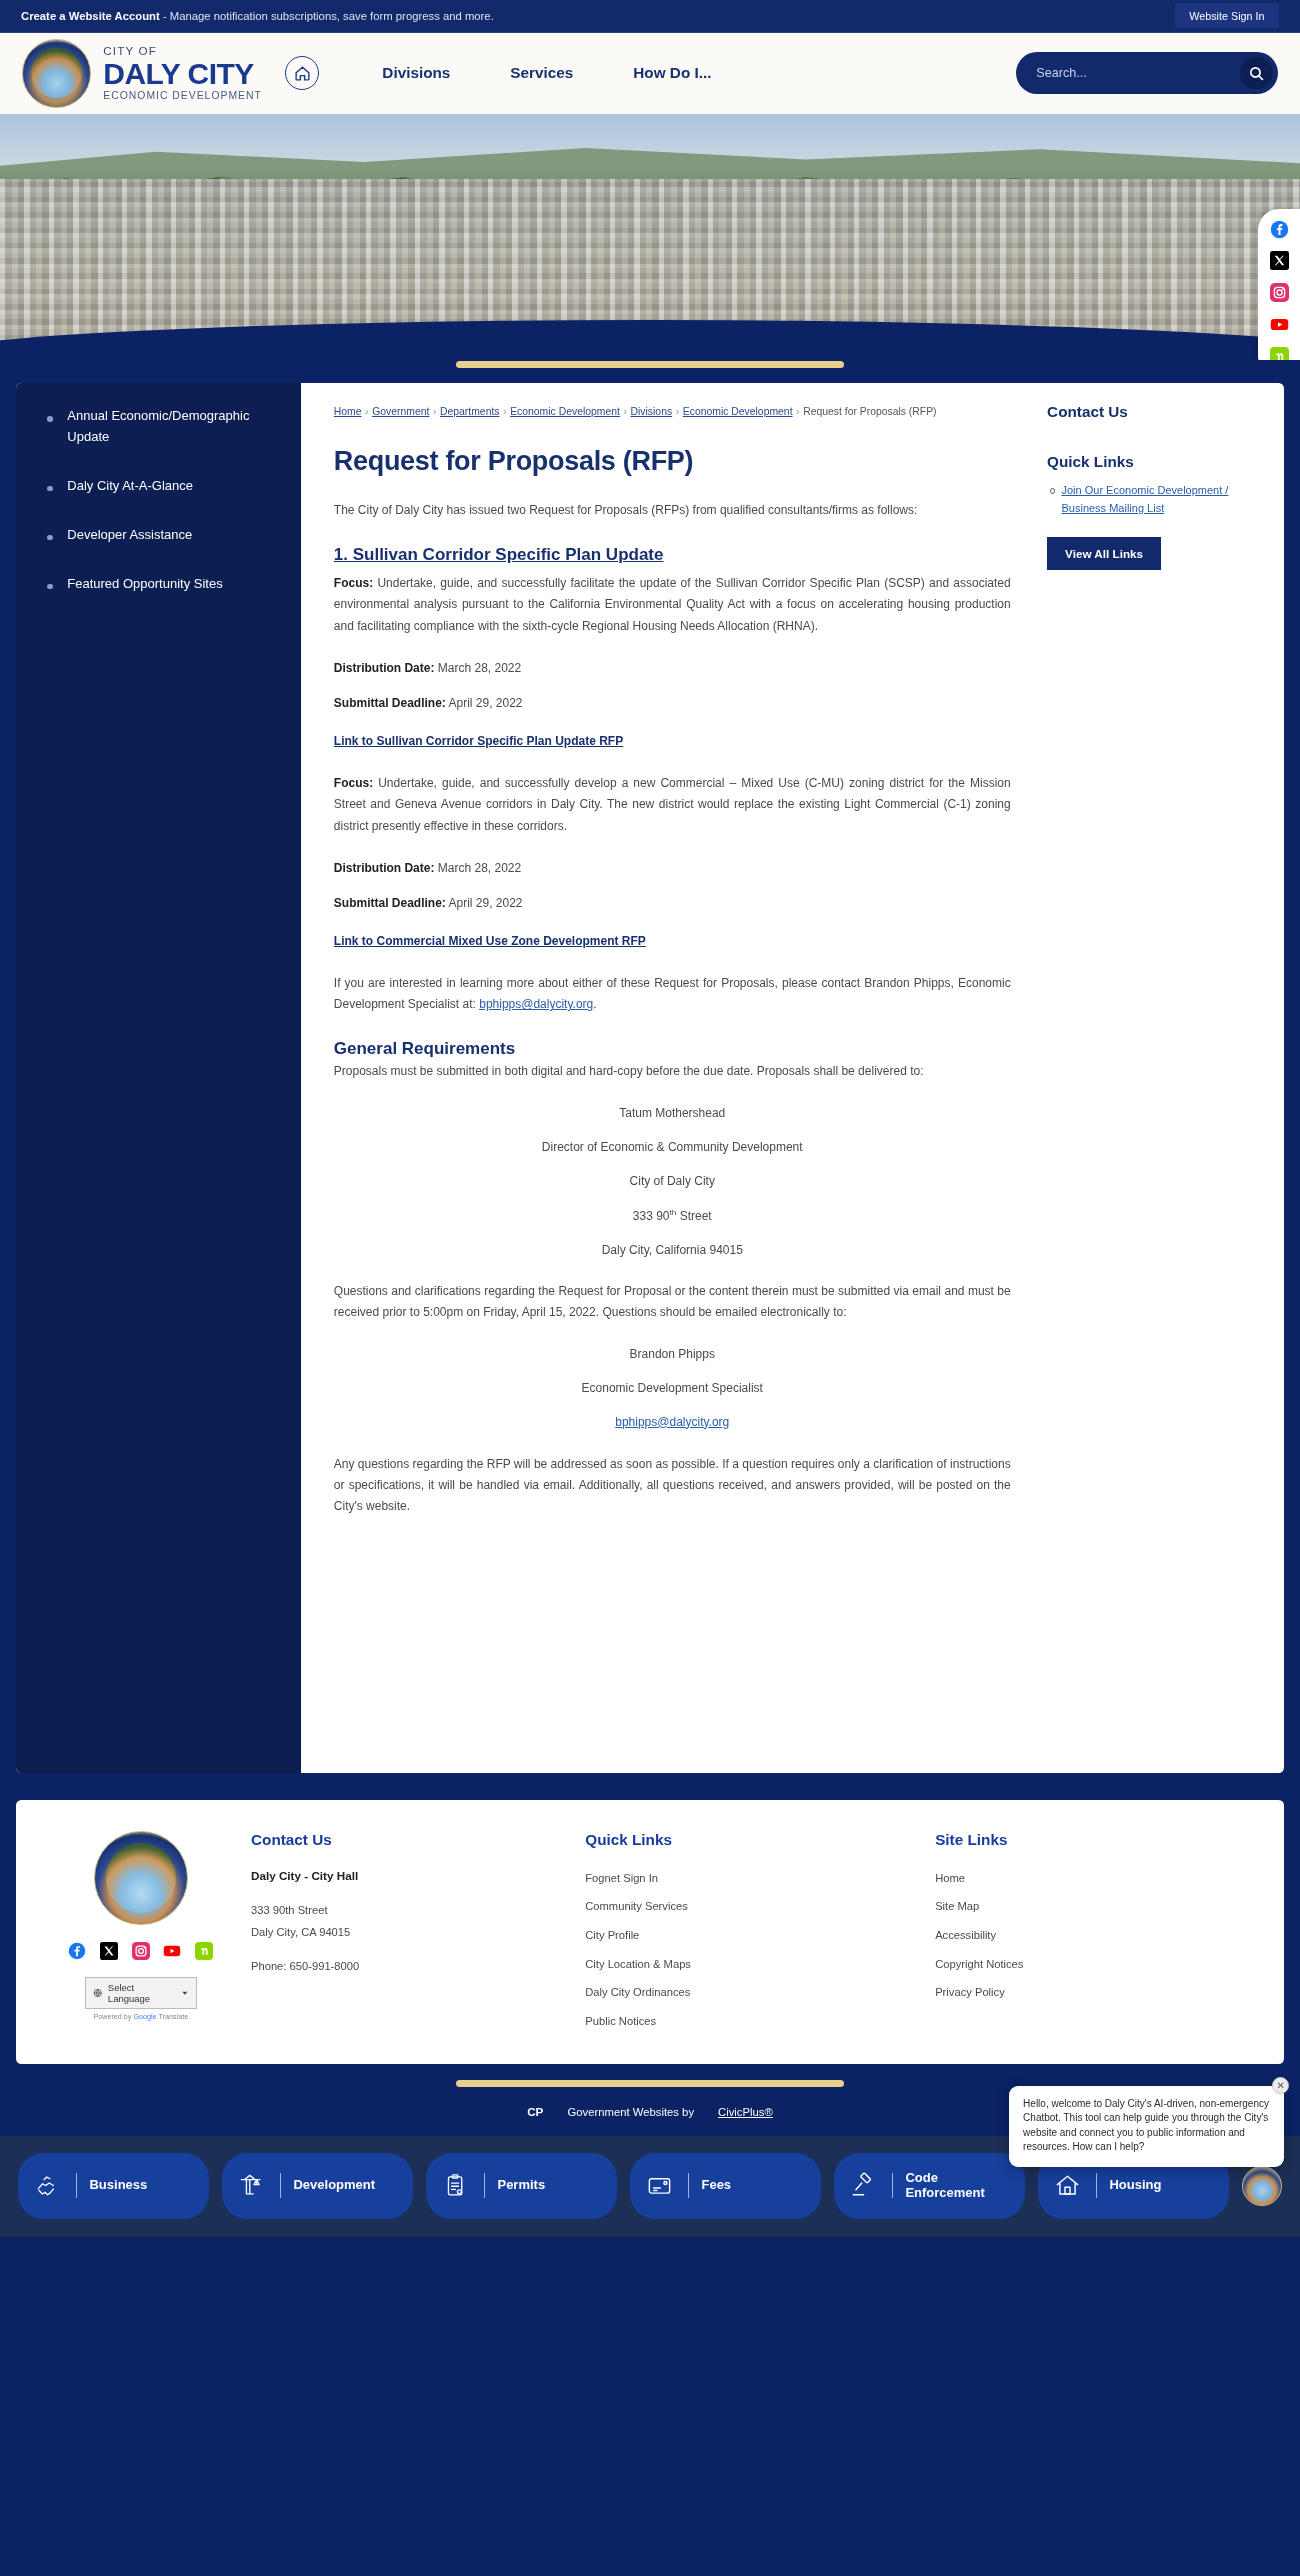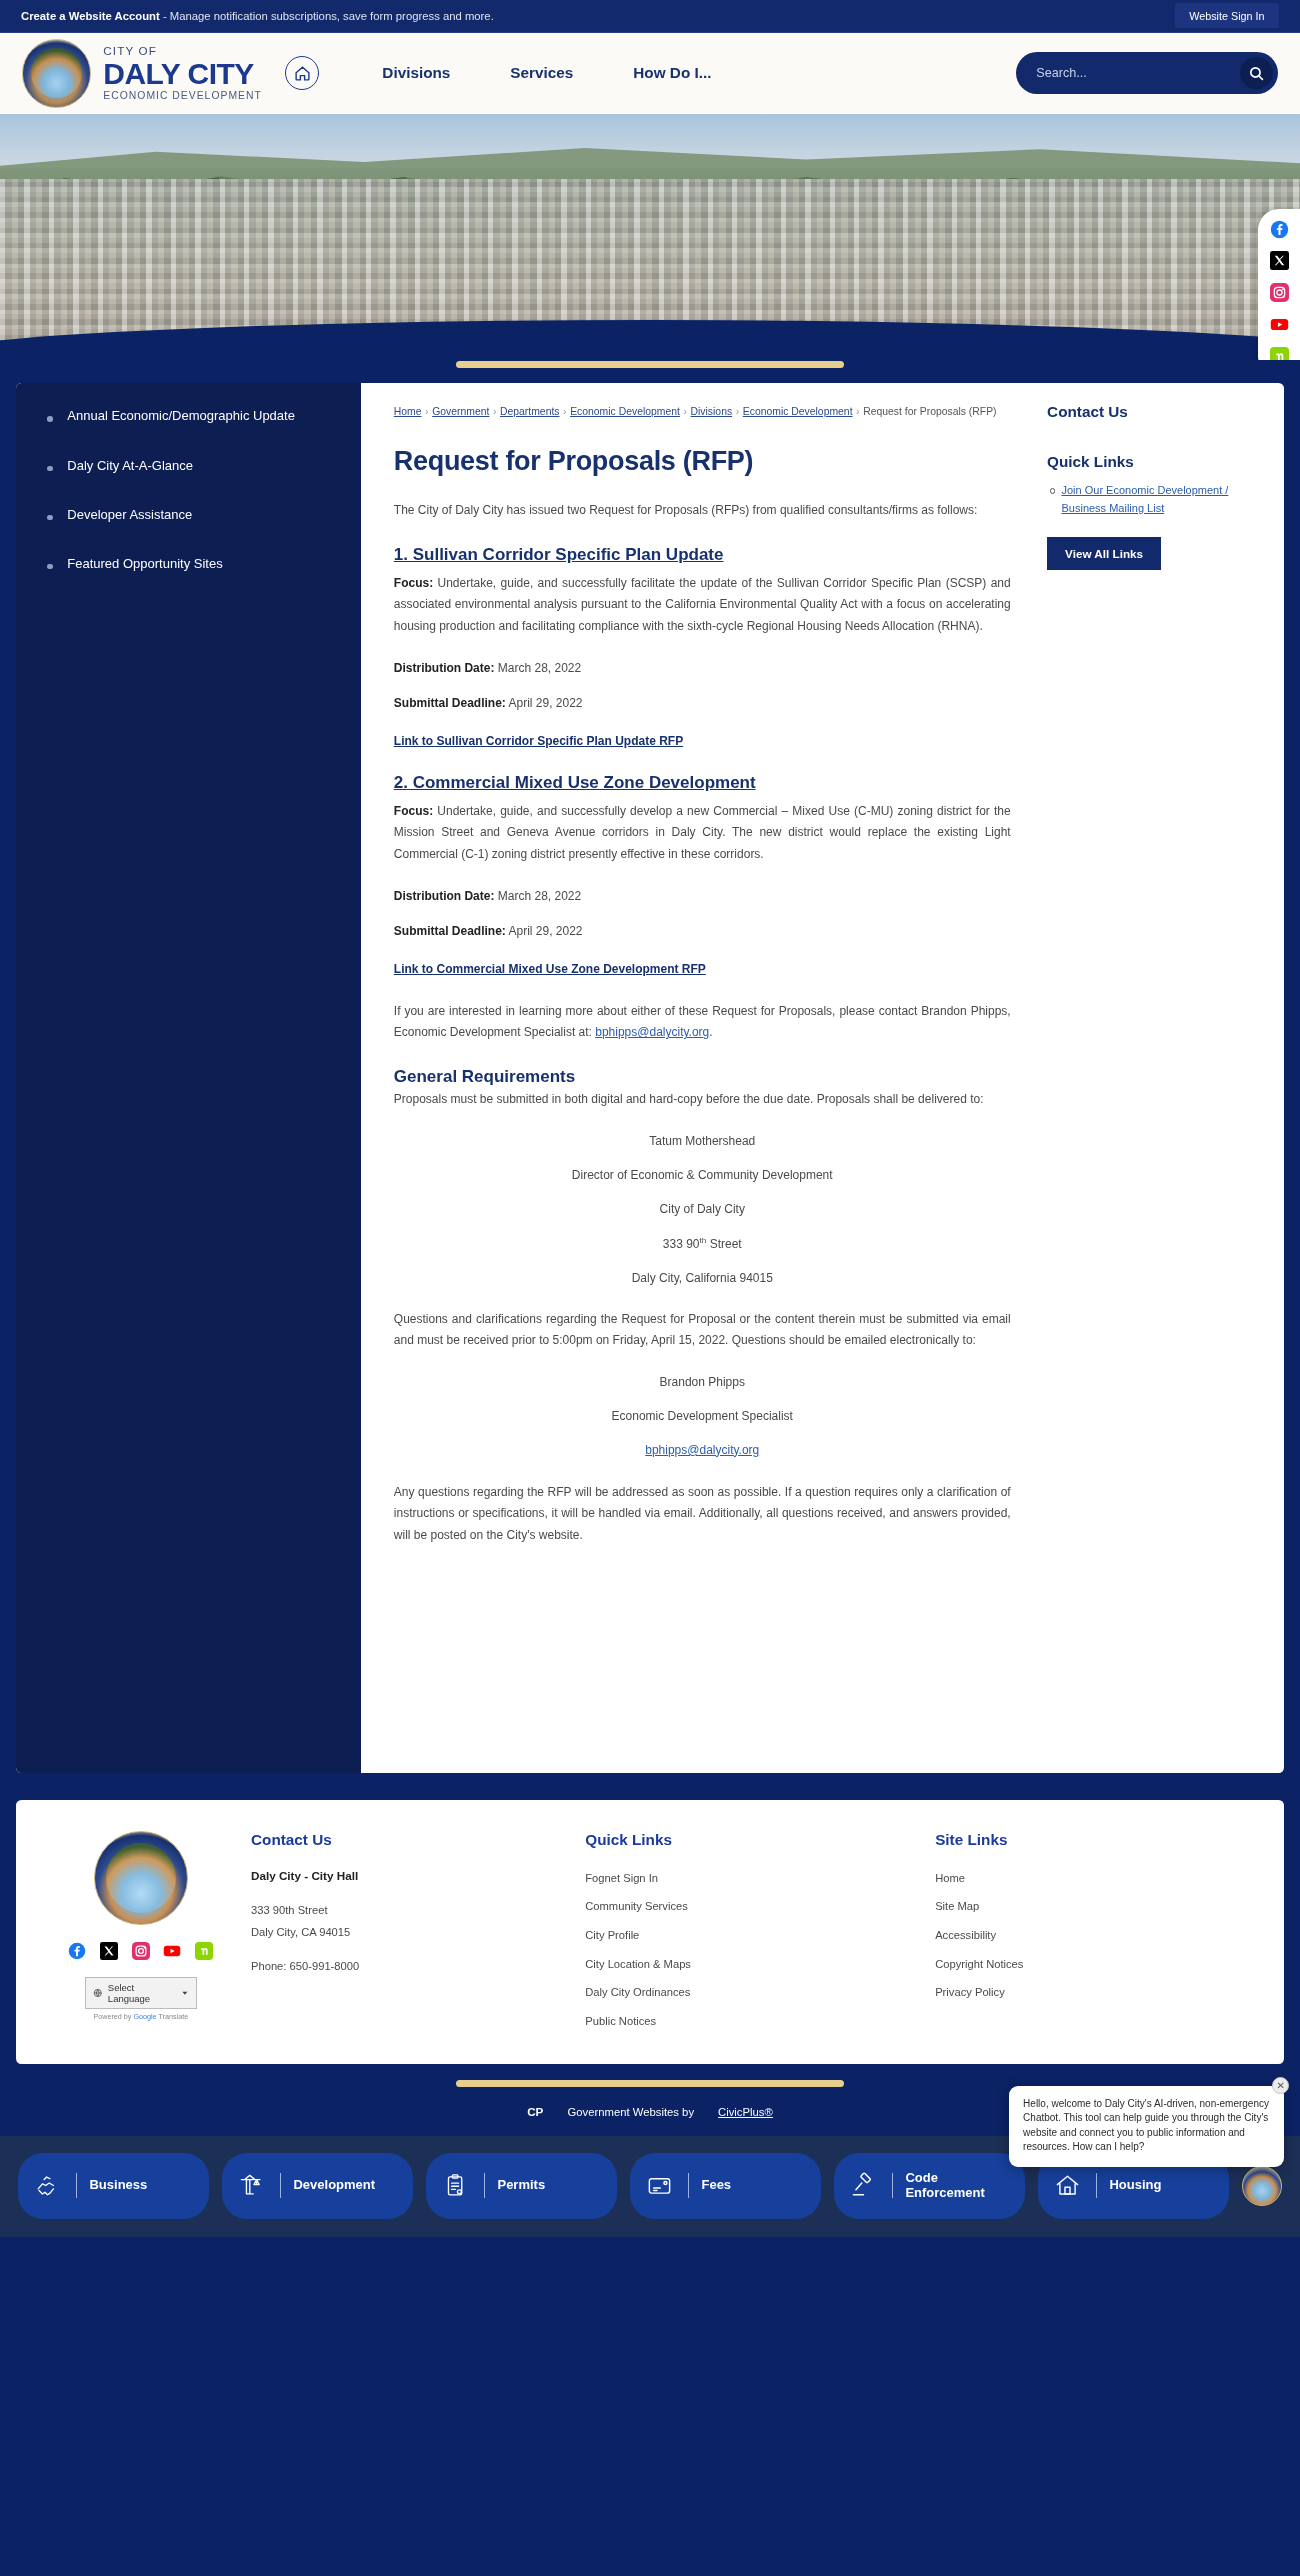--- a/index.html
+++ b/index.html
@@ -162,21 +162,21 @@
     padding: 12.6px 16.3px 27px;
   }
   .content-shell {
     display: flex;
     background: #ffffff;
     border-radius: 5.4px;
     overflow: hidden;
     min-height: 1390px;
   }
   .side-nav {
-    width: 345px;
+    width: 285px;
     background: #0d1f52;
     padding: 23.5px 0 36px 31px;
     flex-shrink: 0;
   }
   .side-nav ul { list-style: none; }
   .side-nav li {
     color: #ffffff;
     font-size: 13px;
     line-height: 1.55;
     margin-bottom: 29px;
@@ -458,21 +458,20 @@
       </p>
       <p class="meta-line">
         <b>Distribution Date:</b><span> March 28, 2022</span>
       </p>
       <p class="meta-line">
         <b>Submittal Deadline:</b><span> April 29, 2022</span>
       </p>
       <a class="doclink">Link to Sullivan Corridor Specific Plan Update RFP</a>
 
       
-      <h2 class="rfp-title">2. Commercial Mixed Use Zone Development</h2>
       <p class="body-p">
         <b>Focus:</b><span> Undertake, guide, and successfully develop a new Commercial – Mixed Use (C-MU) zoning district for the Mission Street and Geneva Avenue corridors in Daly City. The new district would replace the existing Light Commercial (C-1) zoning district presently effective in these corridors.</span>
       </p>
       <p class="meta-line">
         <b>Distribution Date:</b><span> March 28, 2022</span>
       </p>
       <p class="meta-line">
         <b>Submittal Deadline:</b><span> April 29, 2022</span>
       </p>
       <a class="doclink">Link to Commercial Mixed Use Zone Development RFP</a>

